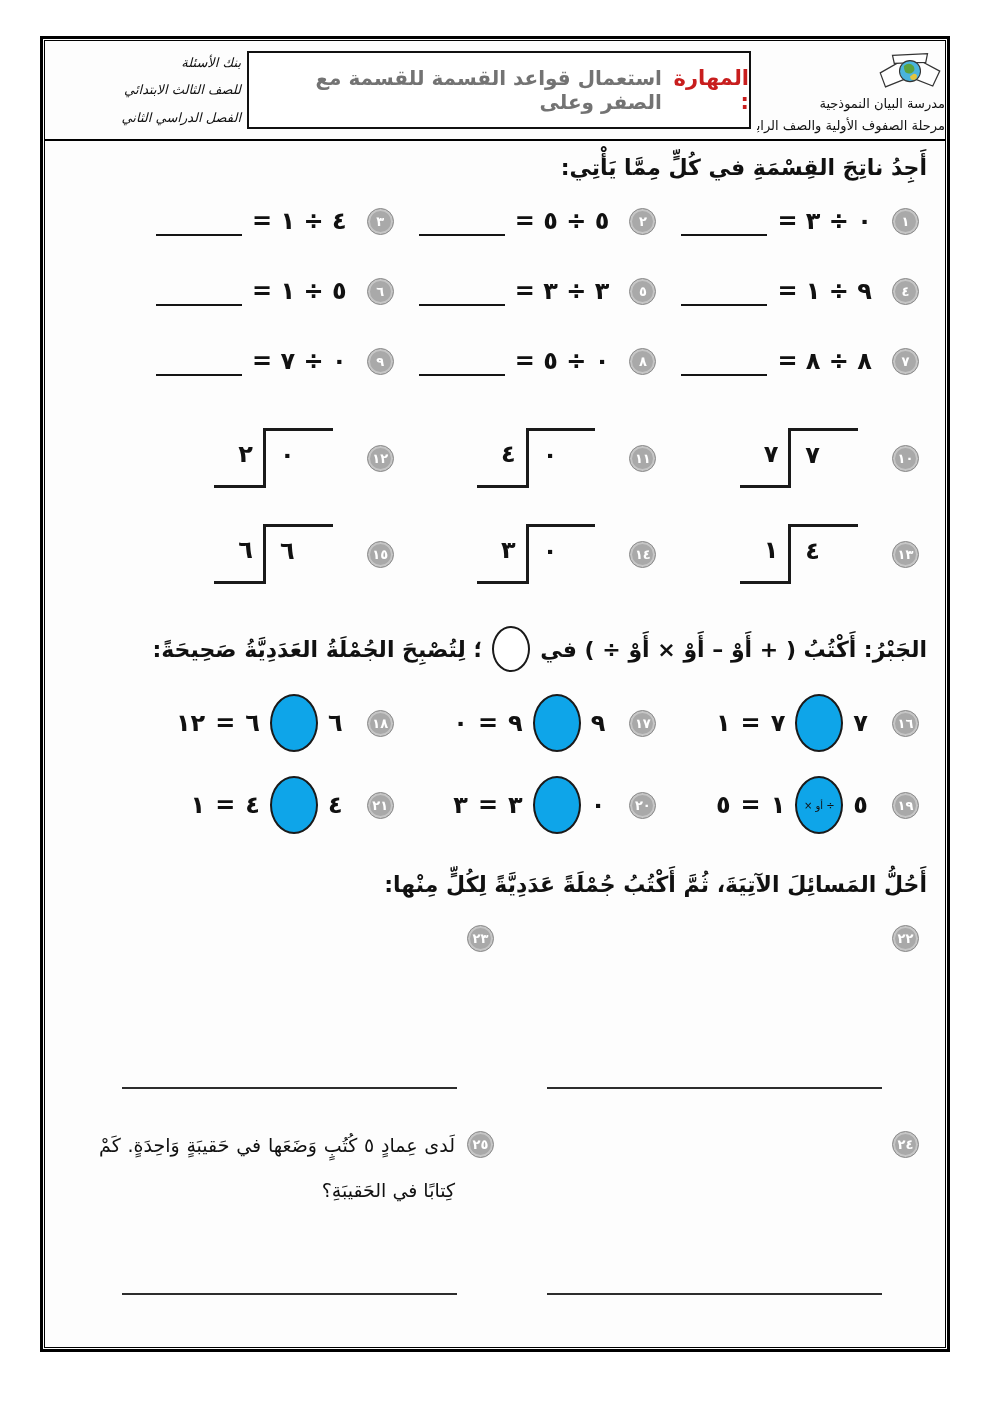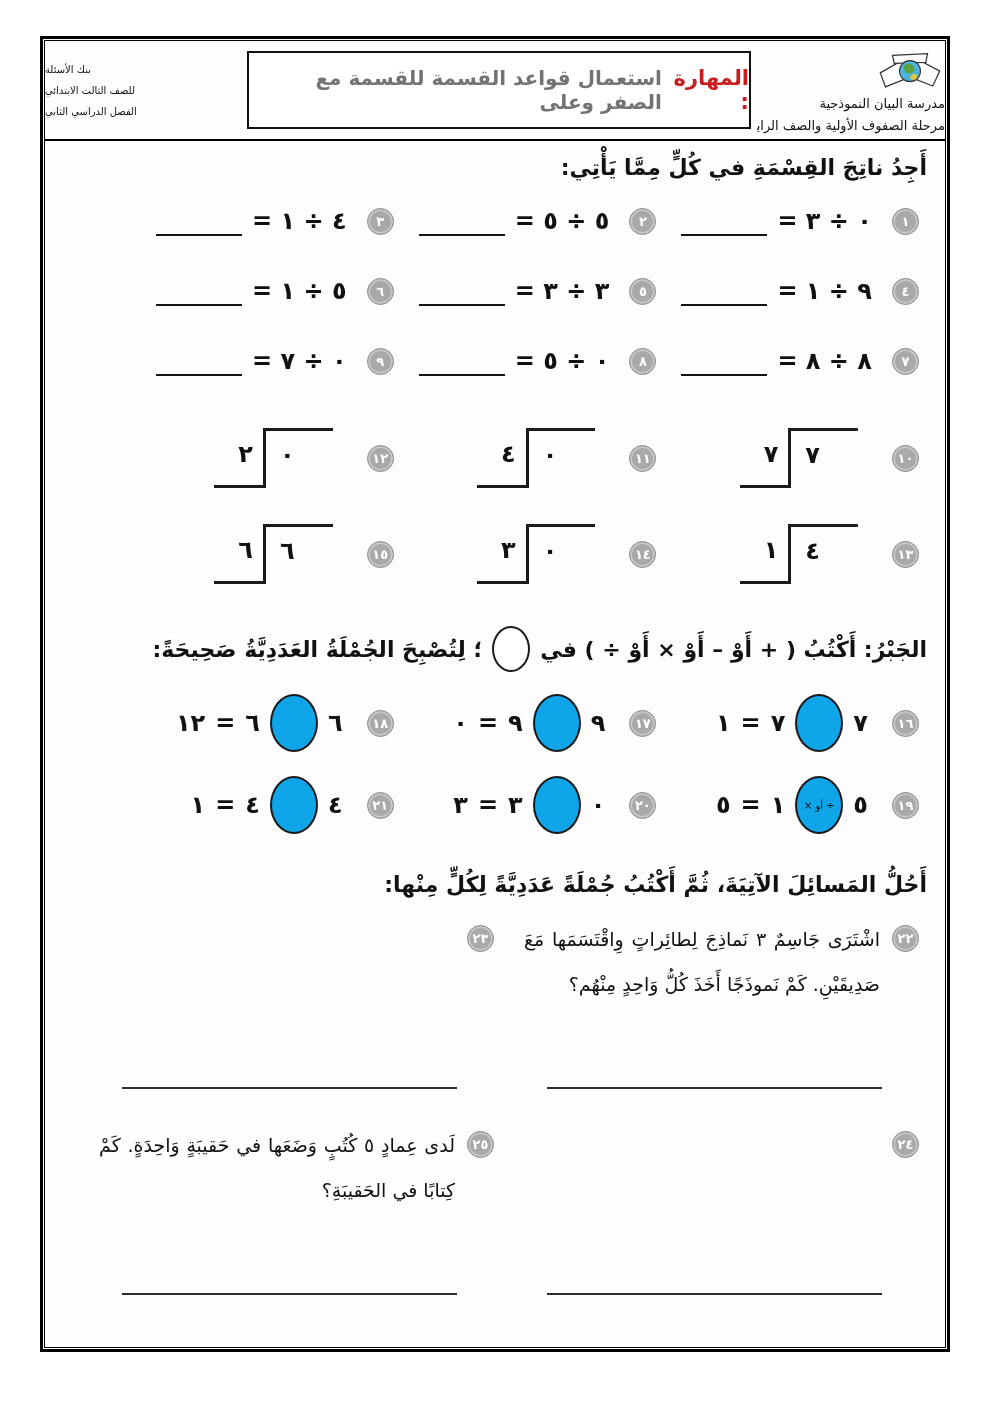--- a/index.html
+++ b/index.html
@@ -11,21 +11,21 @@
 
   
   .header { display:flex; direction:rtl; height:100px; border-bottom:2.5px solid #000; align-items:stretch; }
   .h-school { width:188px; display:flex; flex-direction:column; align-items:flex-start; justify-content:center; overflow:hidden; padding-top:2px; }
   .h-school .name { font-size:13px; color:#111; white-space:nowrap; margin-top:2px; }
   .h-school .stage { font-size:13px; color:#111; white-space:nowrap; margin-top:7px; }
   .h-skill { flex:1; padding:10px 6px; display:flex; }
   .skill-box { border:2px solid #111; flex:1; display:flex; align-items:center; justify-content:center; gap:8px; direction:rtl; background:#fff; }
   .skill-label { color:#c81e1e; font-weight:bold; font-size:21px; }
   .skill-text { color:#737373; font-weight:bold; font-size:20px; }
-  .h-bank { width:196px; display:flex; flex-direction:column; justify-content:center; align-items:flex-end; font-size:10px; color:#111; line-height:2.1; direction:rtl; }
+  .h-bank { width:196px; display:flex; flex-direction:column; justify-content:center; align-items:flex-start; font-size:13px; color:#111; line-height:2.1; direction:rtl;font-style:italic; }
 
   
   .sec-title { direction:rtl; text-align:right; font-size:22px; font-weight:bold; color:#111; padding:0 18px; }
   .t1 { margin-top:14px; }
   .t-alg { margin-top:24px; display:flex; direction:rtl; align-items:center; gap:6px; padding-left:40px; }
   .t-wp { margin-top:26px; }
 
   
   .badge { flex:0 0 auto; width:27px; height:27px; border-radius:50%; background:#a9a9a9; border:1px solid #8d8d8d;
            box-shadow: inset 0 0 0 2px #c6c6c6; color:#fff; font-size:13px; font-weight:bold;
@@ -249,21 +249,20 @@
           <span>=</span>
           <span>١</span>
         </div>
       </div>
 
       <div class="sec-title t-wp">أَحُلُّ المَسائِلَ الآتِيَةَ، ثُمَّ أَكْتُبُ جُمْلَةً عَدَدِيَّةً لِكُلٍّ مِنْها:</div>
 
       <div class="wp-grid">
         <div class="wp">
           <span class="badge">٢٢</span>
-          <p class="wp-text">اشْتَرَى جَاسِمٌ ٣ نَماذِجَ لِطائِراتٍ وِاقْتَسَمَها مَعَ صَدِيقَيْنِ. كَمْ نَموذَجًا أَخَذَ كُلُّ وَاحِدٍ مِنْهُم؟</p>
         </div>
         <div class="wp">
           <span class="badge">٢٣</span>
         </div>
         <div class="answer-line"></div>
         <div class="answer-line"></div>
         <div class="wp">
           <span class="badge">٢٤</span>
         </div>
         <div class="wp">

